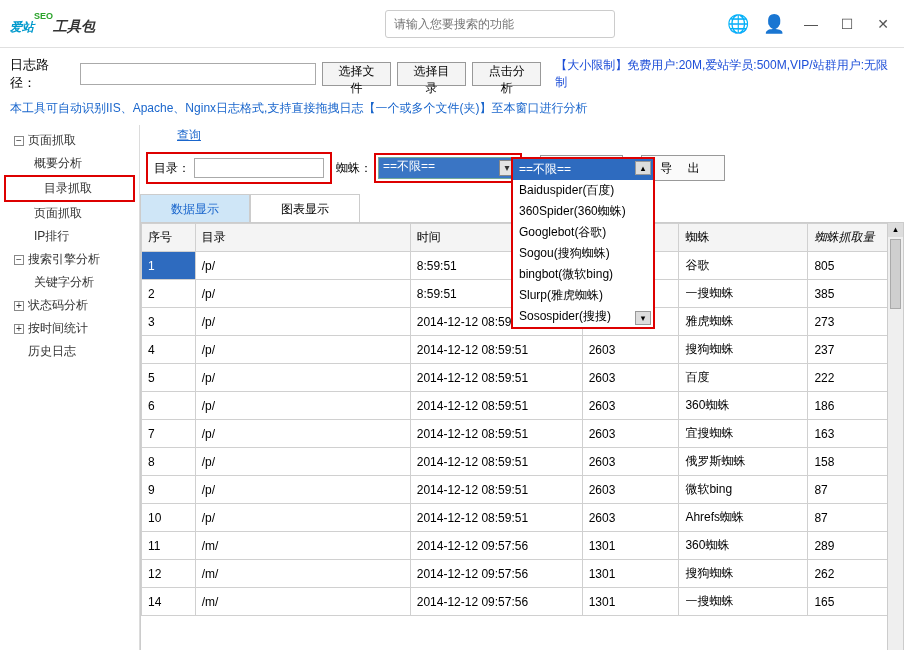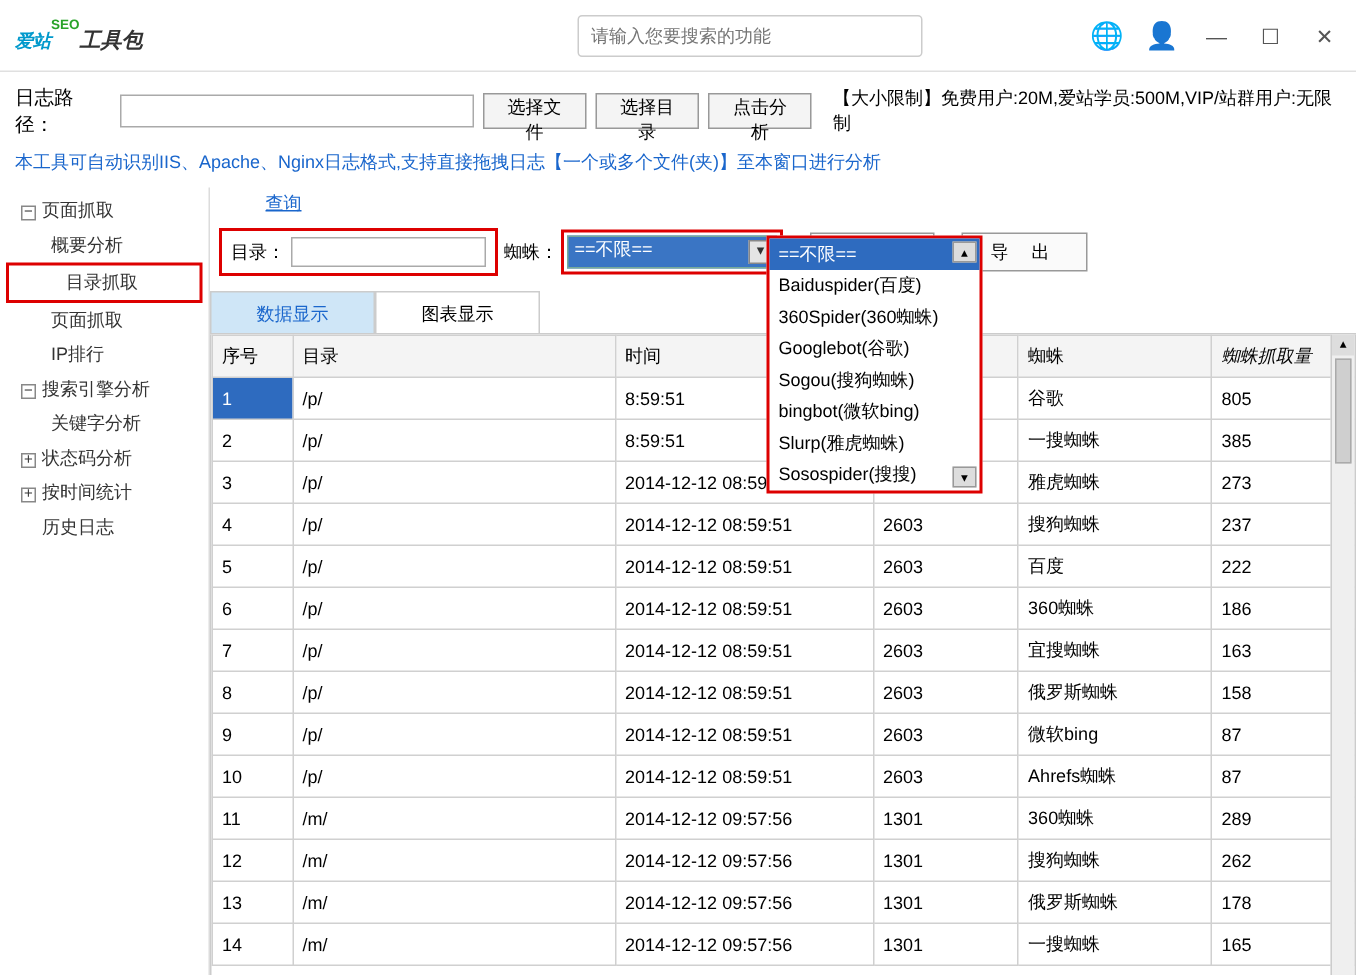--- a/index.html
+++ b/index.html
@@ -13,21 +13,21 @@
 .search-box { width: 230px; height: 28px; border: 1px solid #ccc; border-radius: 3px; padding: 0 8px; color: #999; }
 .title-icons { margin-left: auto; display: flex; align-items: center; gap: 14px; }
 .title-icons .ico { font-size: 18px; color: #888; cursor: pointer; }
 .title-icons .user-ico { color: #e89b3c; }
 .winbtn { width: 22px; height: 22px; display: inline-flex; align-items: center; justify-content: center; color: #555; cursor: pointer; font-size: 14px; }
 
 .pathbar { padding: 8px 10px; display: flex; align-items: center; gap: 6px; }
 .pathbar .lbl { font-size: 13px; }
 .pathbar input[type=text] { width: 240px; height: 22px; border: 1px solid #aaa; padding: 0 4px; }
 .btn { height: 24px; padding: 0 10px; border: 1px solid #999; background: #f4f4f4; cursor: pointer; font-size: 12px; }
-.limit-note { margin-left: 8px; color: #000000; font-size: 12px; }
+.limit-note { margin-left: 8px; color: #1d4ed8; font-size: 12px; }
 
 .hintbar { padding: 0 10px 8px 10px; color: #1a66cc; font-size: 12px; }
 
 .main { display: flex; height: 548px; }
 .sidebar { width: 140px; border-right: 1px solid #dcdcdc; padding-top: 4px; }
 .tree-node { padding: 3px 6px 3px 14px; color: #333; cursor: pointer; white-space: nowrap; }
 .tree-child { padding-left: 34px; }
 .tree-child.active { border: 2px solid #d00; margin: 0 4px; padding-left: 38px; }
 .tree-toggle { display: inline-block; width: 10px; height: 10px; border: 1px solid #888; text-align: center; line-height: 8px; font-size: 10px; margin-right: 4px; }
 
@@ -252,28 +252,20 @@
             </tr>
             <tr>
               <td>12</td>
               <td>/m/</td>
               <td>2014-12-12 09:57:56</td>
               <td>1301</td>
               <td>搜狗蜘蛛</td>
               <td>262</td>
             </tr>
             <tr>
-              <td>13</td>
-              <td>/m/</td>
-              <td>2014-12-12 09:57:56</td>
-              <td>1301</td>
-              <td>俄罗斯蜘蛛</td>
-              <td>178</td>
-            </tr>
-            <tr>
               <td>14</td>
               <td>/m/</td>
               <td>2014-12-12 09:57:56</td>
               <td>1301</td>
               <td>一搜蜘蛛</td>
               <td>165</td>
             </tr>
           </tbody>
       </table>
       <div class="vscroll">

